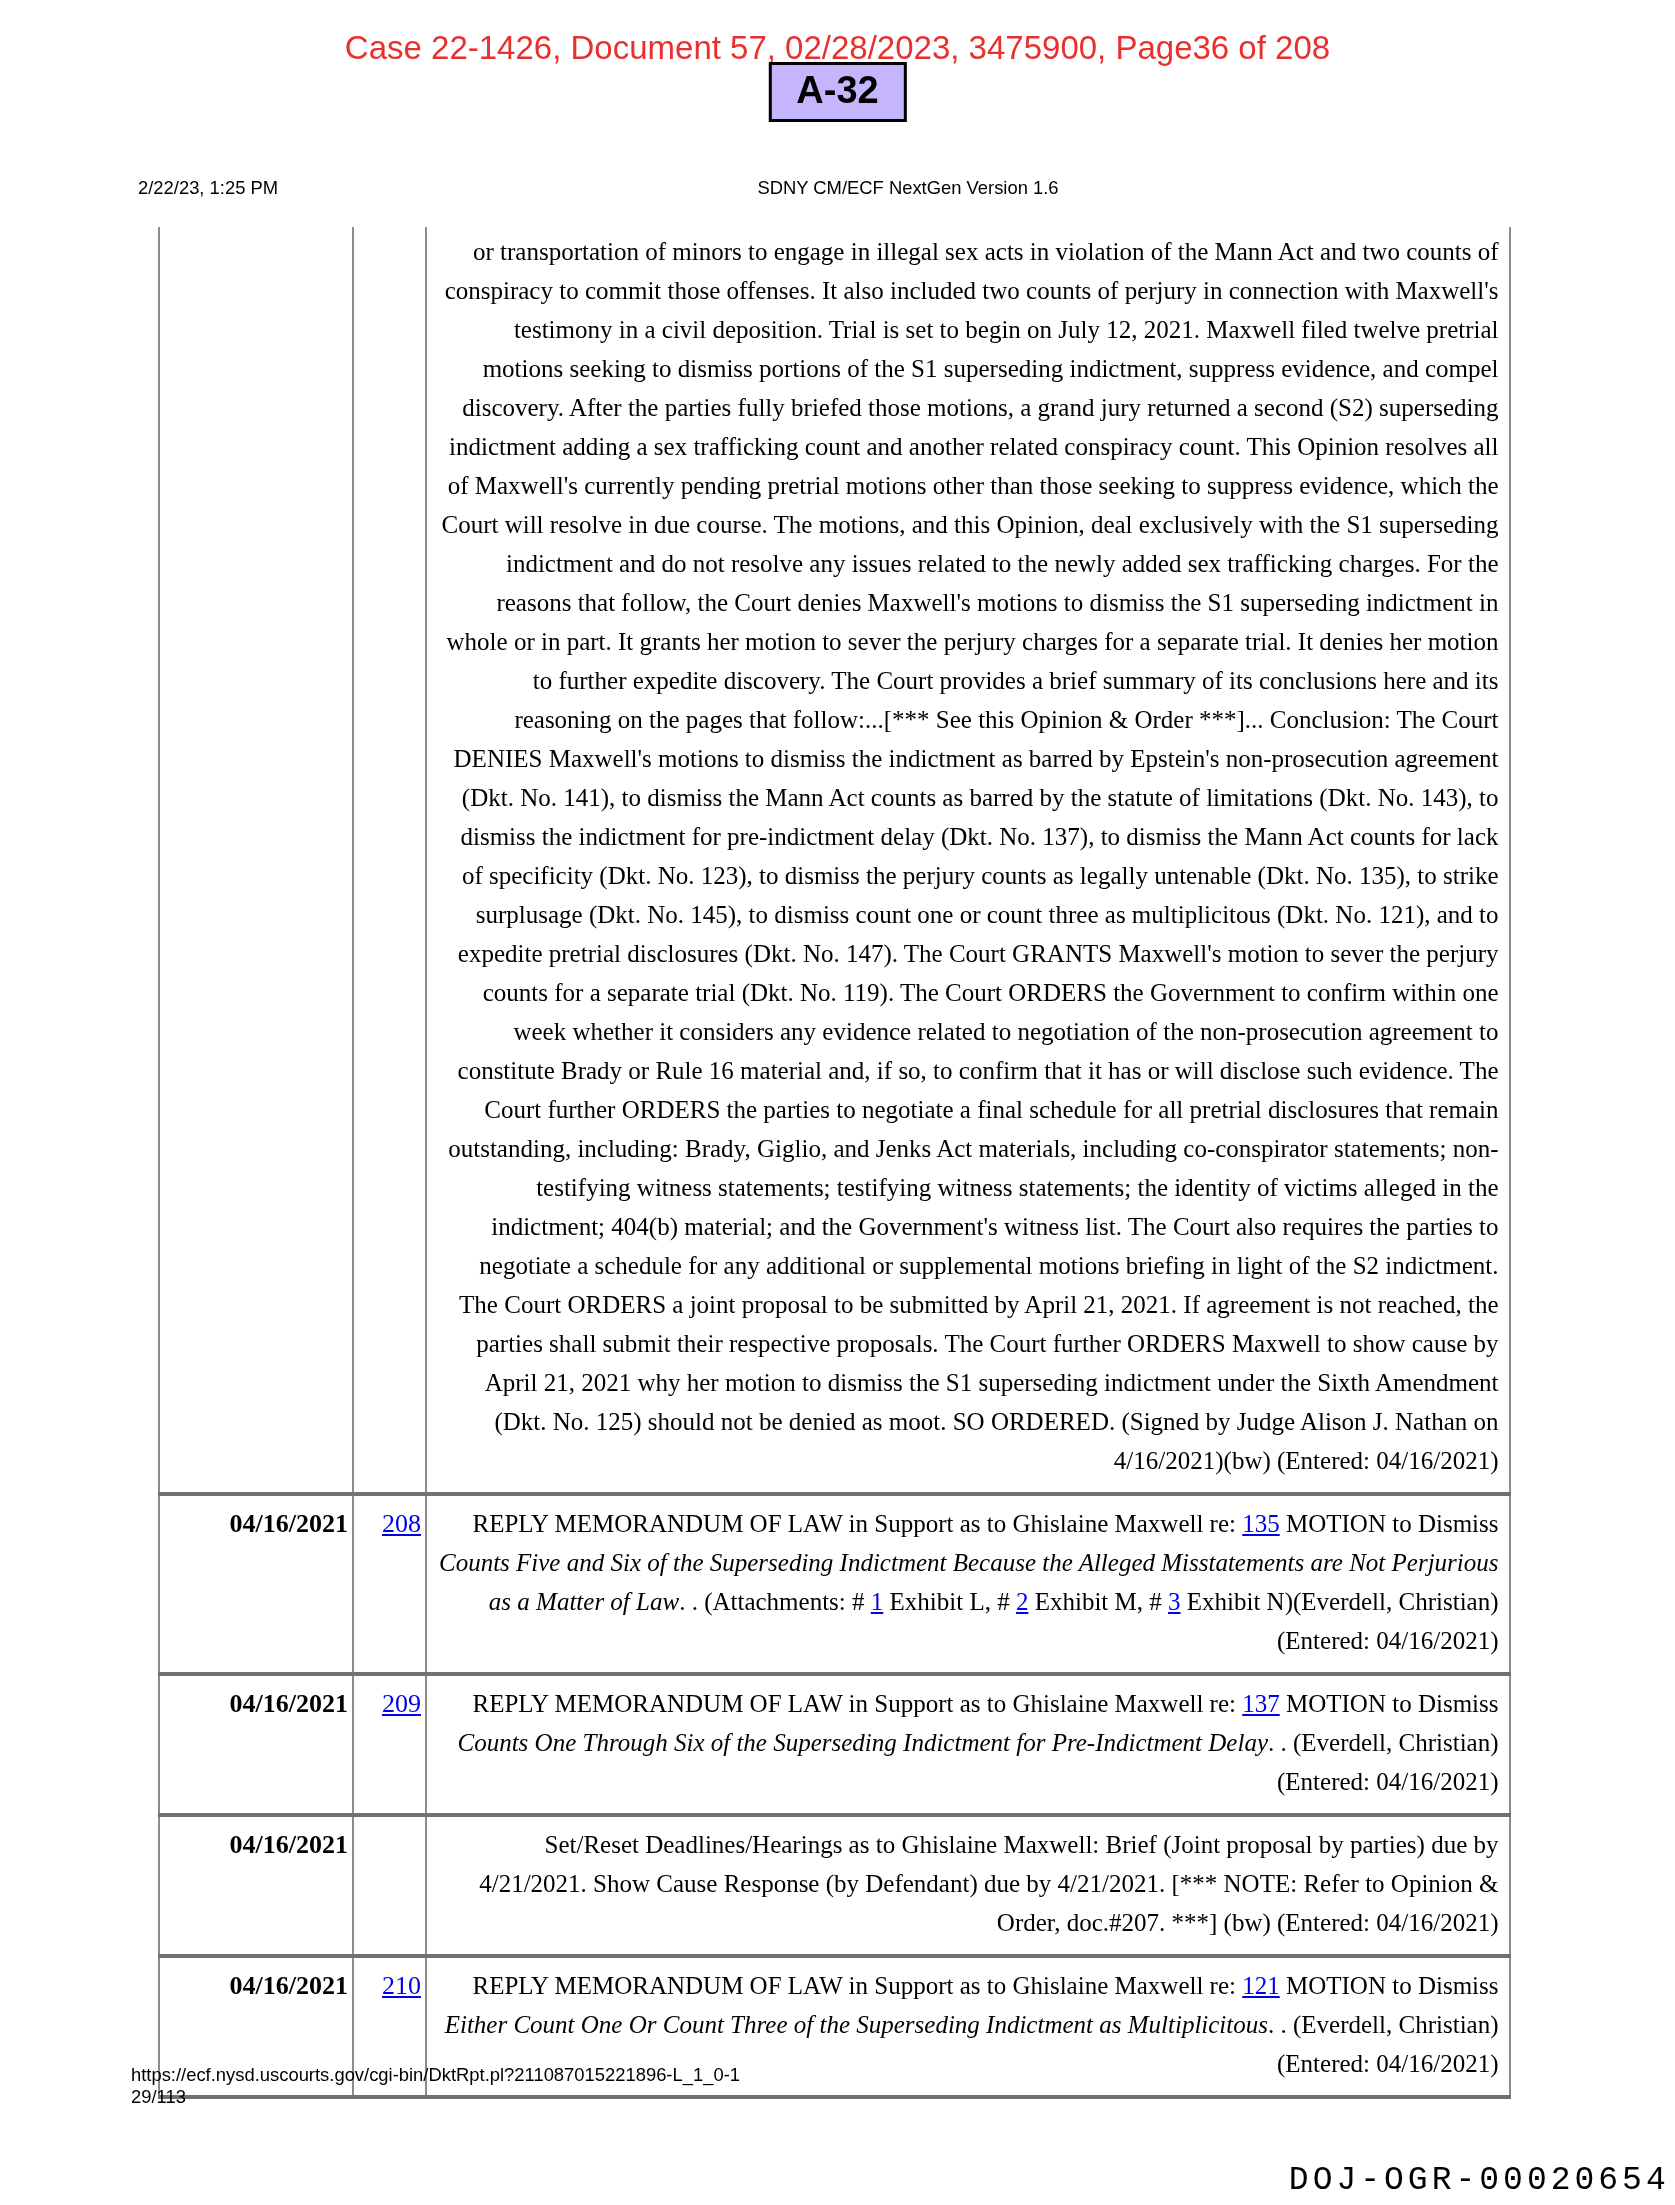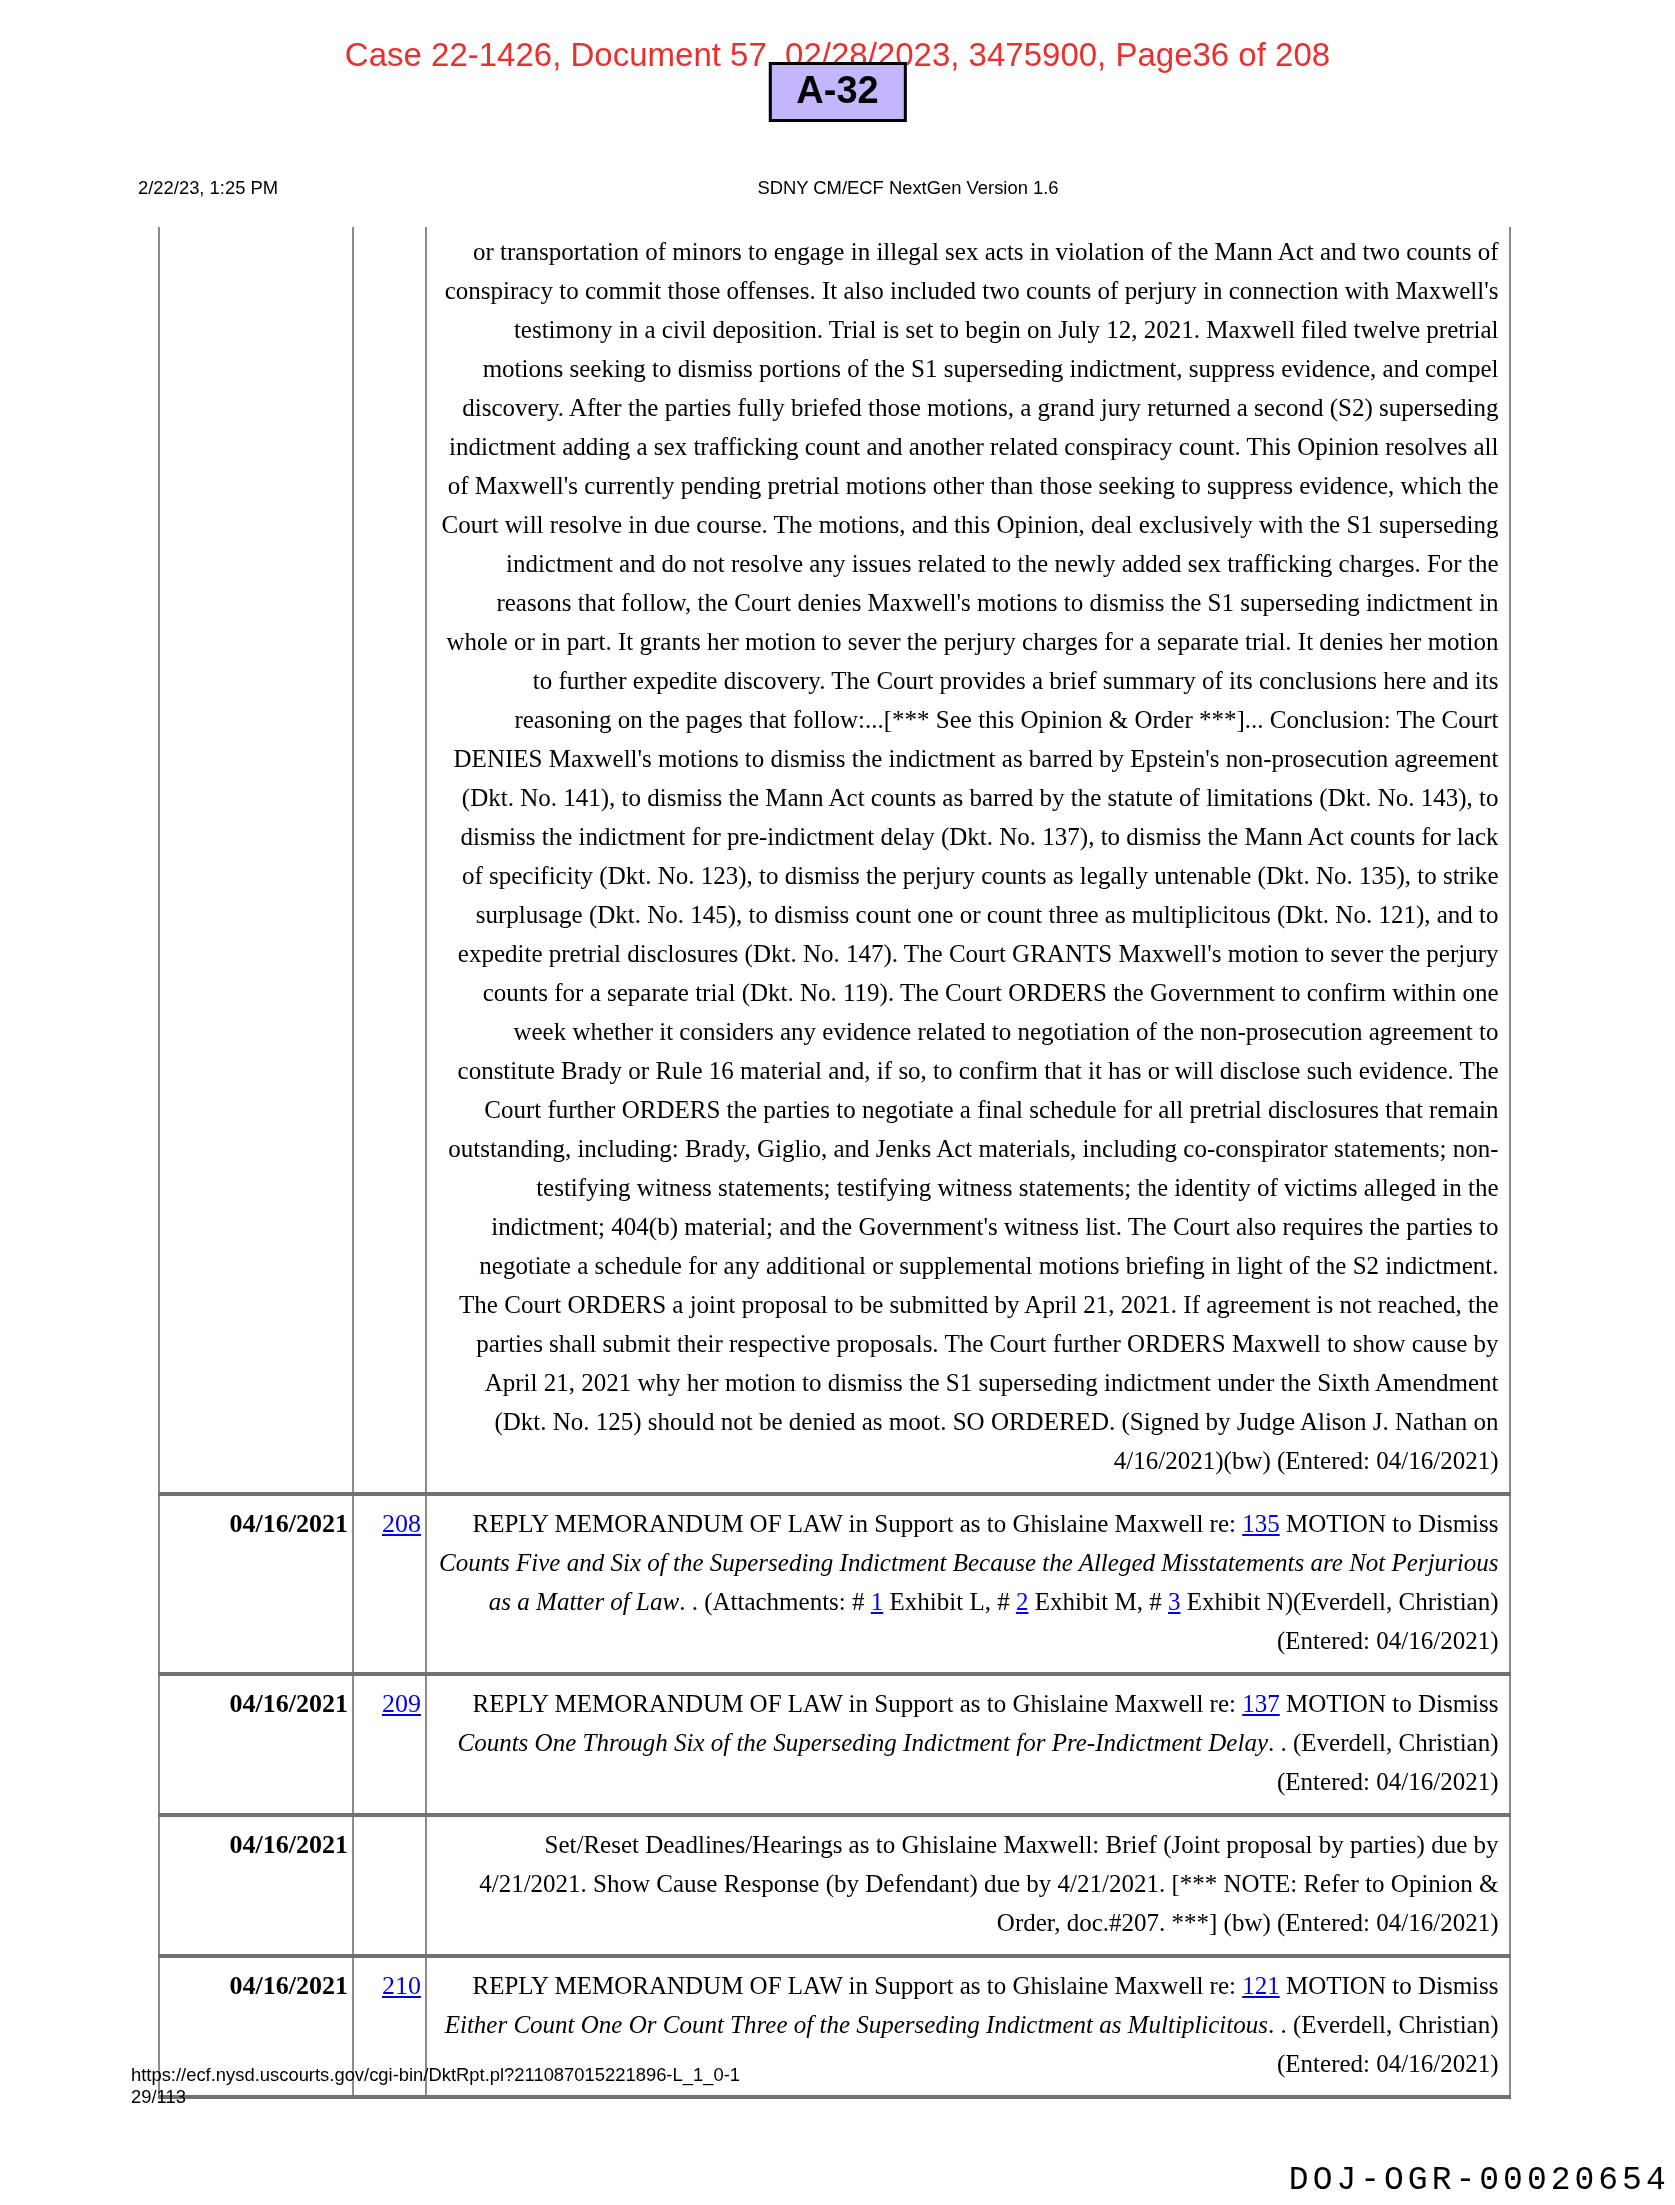--- a/index.html
+++ b/index.html
@@ -9,21 +9,21 @@
     font-family:"Liberation Serif", serif;
     overflow:hidden;
   }
   :root {
     --stamp-red:#e8312f;
     --link-blue:#0000ee;
     --border-v:#8c8c8c;
     --border-h:#717171;
   }
   .stamp-line {
-    position:absolute; top:36px; left:0; width:100%;
+    position:absolute; top:29px; left:0; width:100%;
     text-align:center;
     font-family:"Liberation Sans", sans-serif;
     font-size:33px; line-height:38px;
     color:var(--stamp-red);
     white-space:nowrap;
   }
   .a32-box {
     position:absolute; top:62px; left:50%; transform:translateX(-50%);
     border:3.3px solid #000;
     padding:1.3px 25px 4px 25px;

